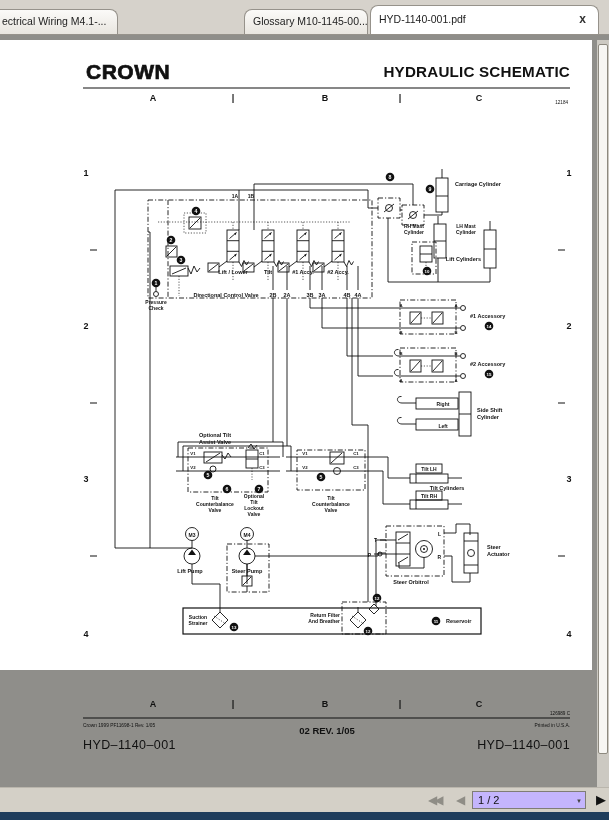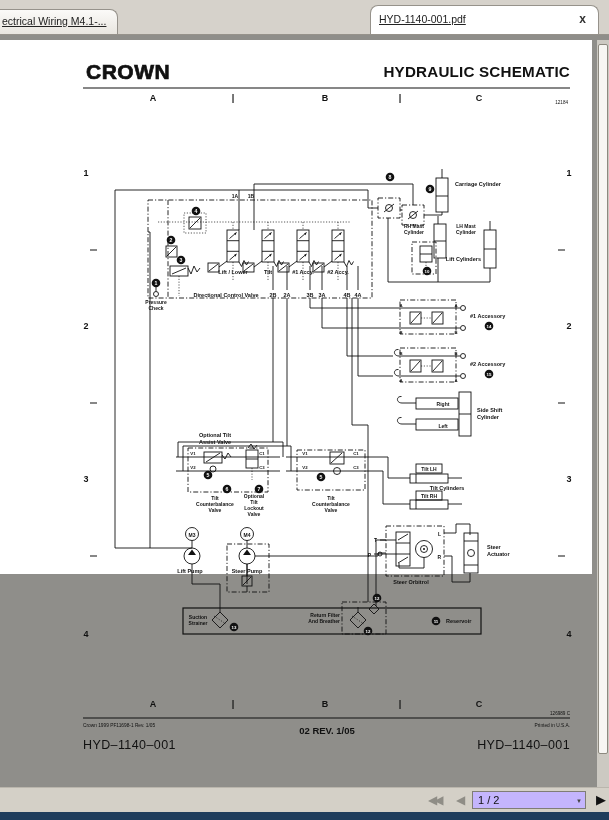--- a/index.html
+++ b/index.html
@@ -6,29 +6,29 @@
   body{width:609px;height:820px;position:relative;overflow:hidden;
        background:#8f8e8a;font-family:"Liberation Sans",sans-serif;}
 
   
   .tabbar{position:absolute;top:0;left:0;width:609px;height:34px;
           background:#d6d2cb;border-bottom:1px solid #96928b;z-index:5;}
   .tab{position:absolute;bottom:0;height:25px;box-sizing:border-box;
        border:1px solid #96928b;border-bottom:none;border-radius:8px 8px 0 0;
        background:linear-gradient(#fbfaf8,#e9e6e0);
        font-size:10.5px;color:#222;padding:5px 8px 0 8px;
-       white-space:nowrap;overflow:hidden;text-decoration:underline;}
+       white-space:nowrap;overflow:hidden;}
   .tab.active{height:29px;background:#fff;padding-top:7px;z-index:6;}
   .tab-close{position:absolute;right:12px;top:6px;font-size:12px;
              font-weight:bold;color:#333;cursor:default;}
 
   
   .viewport{position:absolute;top:34px;left:0;width:609px;height:753px;
             background:#8f8e8a;}
-  .page{position:absolute;top:6px;left:0;width:592px;height:534px;
+  .page{position:absolute;top:6px;left:0;width:592px;height:630px;
         background:#ffffff;}
   .page svg{display:block;}
 
   
   .scrollbar{position:absolute;top:6px;right:0;width:13px;height:747px;
              background:#ccc9c2;border-left:1px solid #8f8e8a;box-sizing:border-box;}
   .scroll-thumb{position:absolute;top:4px;left:1px;width:10px;height:710px;
                 background:#f7f6f3;border:1px solid #8d897f;border-radius:2px;box-sizing:border-box;}
 
   
@@ -65,20 +65,23 @@
   svg .footsm{font-size:4.8px;}
   svg .rev{font-size:9.5px;font-weight:bold;}
   svg .docnum{font-size:12.5px;letter-spacing:.4px;}
 </style>
 </head>
 <body>
 
 <div class="tabbar">
   <div class="tab" style="left:0;width:118px;border-left:none;border-radius:0 8px 0 0;padding-left:2px;">
     <span>ectrical Wiring M4.1-...</span>
+  </div>
+  <div class="tab" style="left:244px;width:124px;">
+    <span>Glossary M10-1145-00...</span>
   </div>
   <div class="tab active" style="left:370px;width:229px;">
     <span>HYD-1140-001.pdf</span>
     <span class="tab-close">x</span>
   </div>
 </div>
 
 <div class="viewport">
   <div class="page">
 

